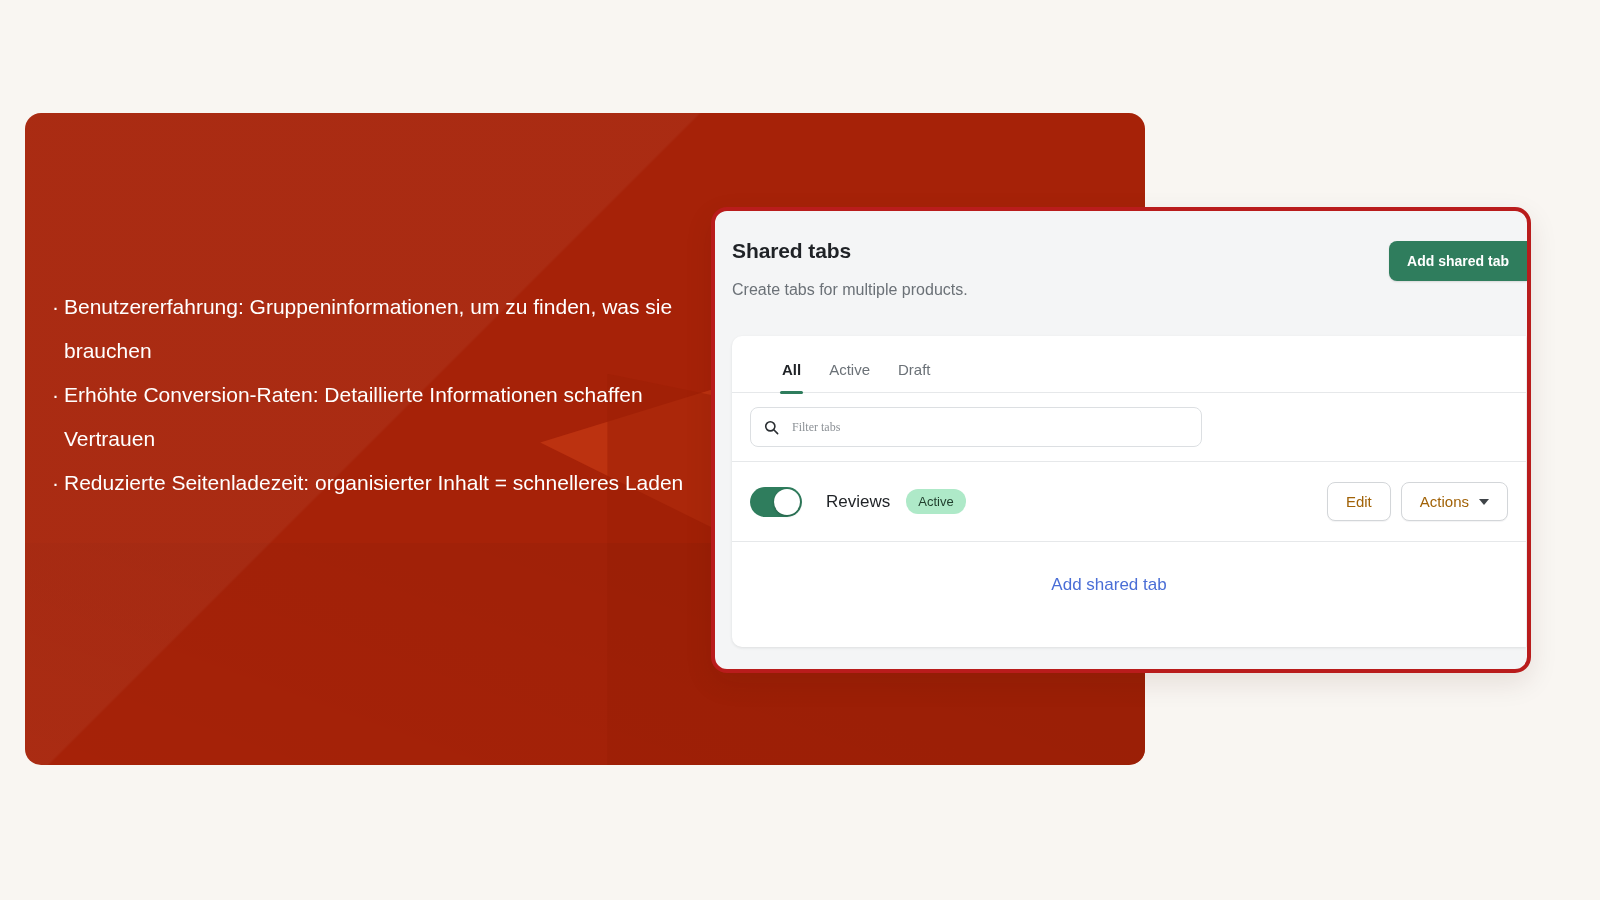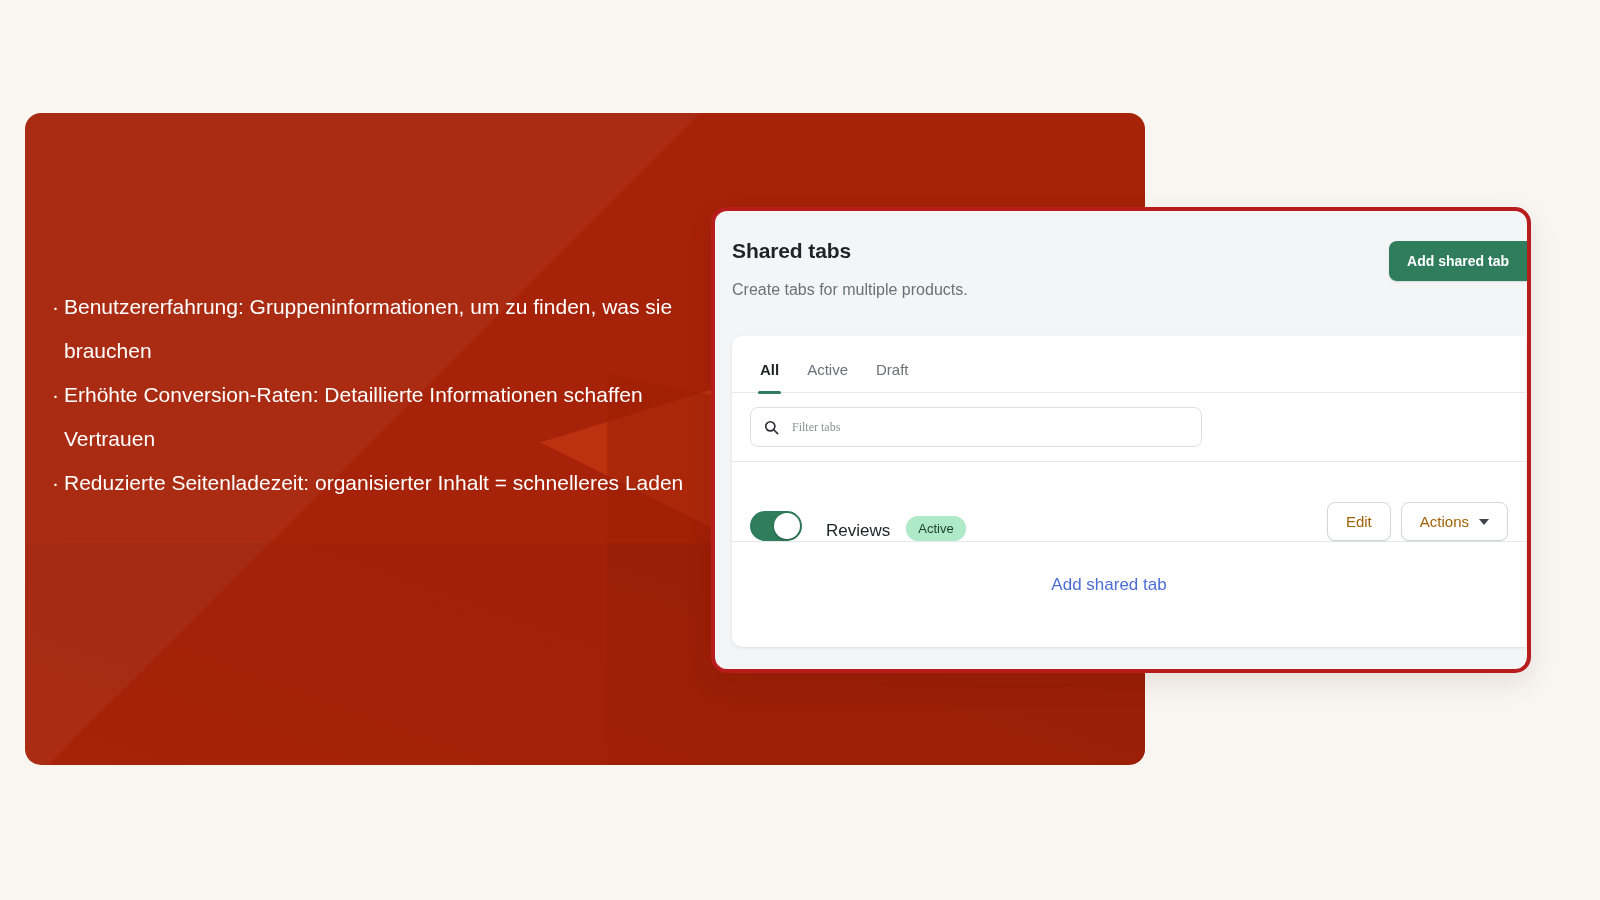--- a/index.html
+++ b/index.html
@@ -153,21 +153,21 @@
     background: #ffffff;
     border-radius: 10px 0 0 10px;
     box-shadow: 0 1px 3px rgba(20,25,30,0.10);
     overflow: hidden;
   }
 
   #tabs-row {
     display: flex;
     align-items: flex-end;
     height: 57px;
-    padding: 0 0 0 14px;
+    padding: 0 0 0 36px;
     border-bottom: 1px solid #e6e8ea;
     box-sizing: border-box;
   }
   .tab-item {
     position: relative;
     font-size: 15px;
     color: #6b7177;
     padding: 0 14px 14px 14px;
     cursor: pointer;
     white-space: nowrap;
@@ -215,21 +215,21 @@
     font-size: 12px;
     color: #1f2226;
     width: 100%;
     background: transparent;
     font-family: Liberation Serif, serif;
   }
   #filter-input::placeholder { color: #8c9196; }
 
   #tab-list-row {
     display: flex;
-    align-items: flex-end;
+    align-items: center;
     height: 80px;
     padding: 0 18px;
     border-bottom: 1px solid #e6e8ea;
     box-sizing: border-box;
   }
   #row-toggle {
     width: 52px;
     height: 30px;
     border-radius: 15px;
     background: #2f7d5d;

